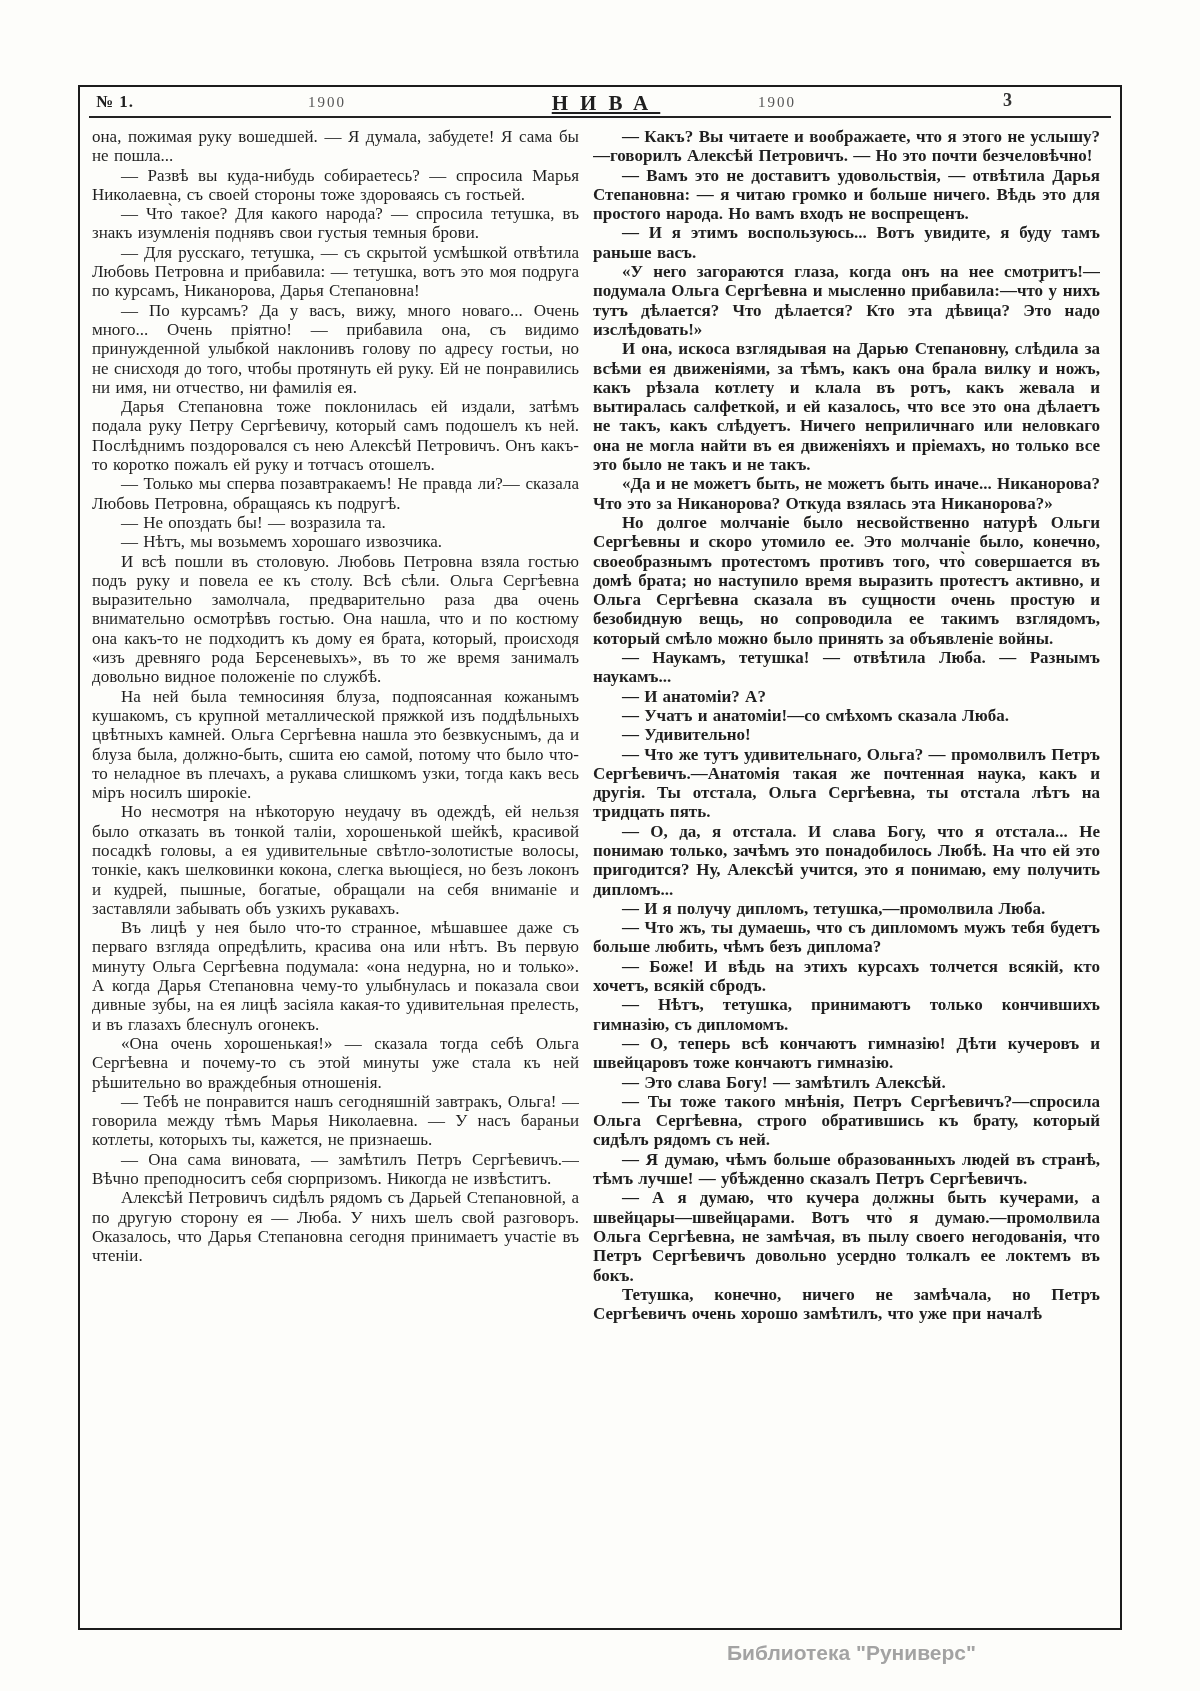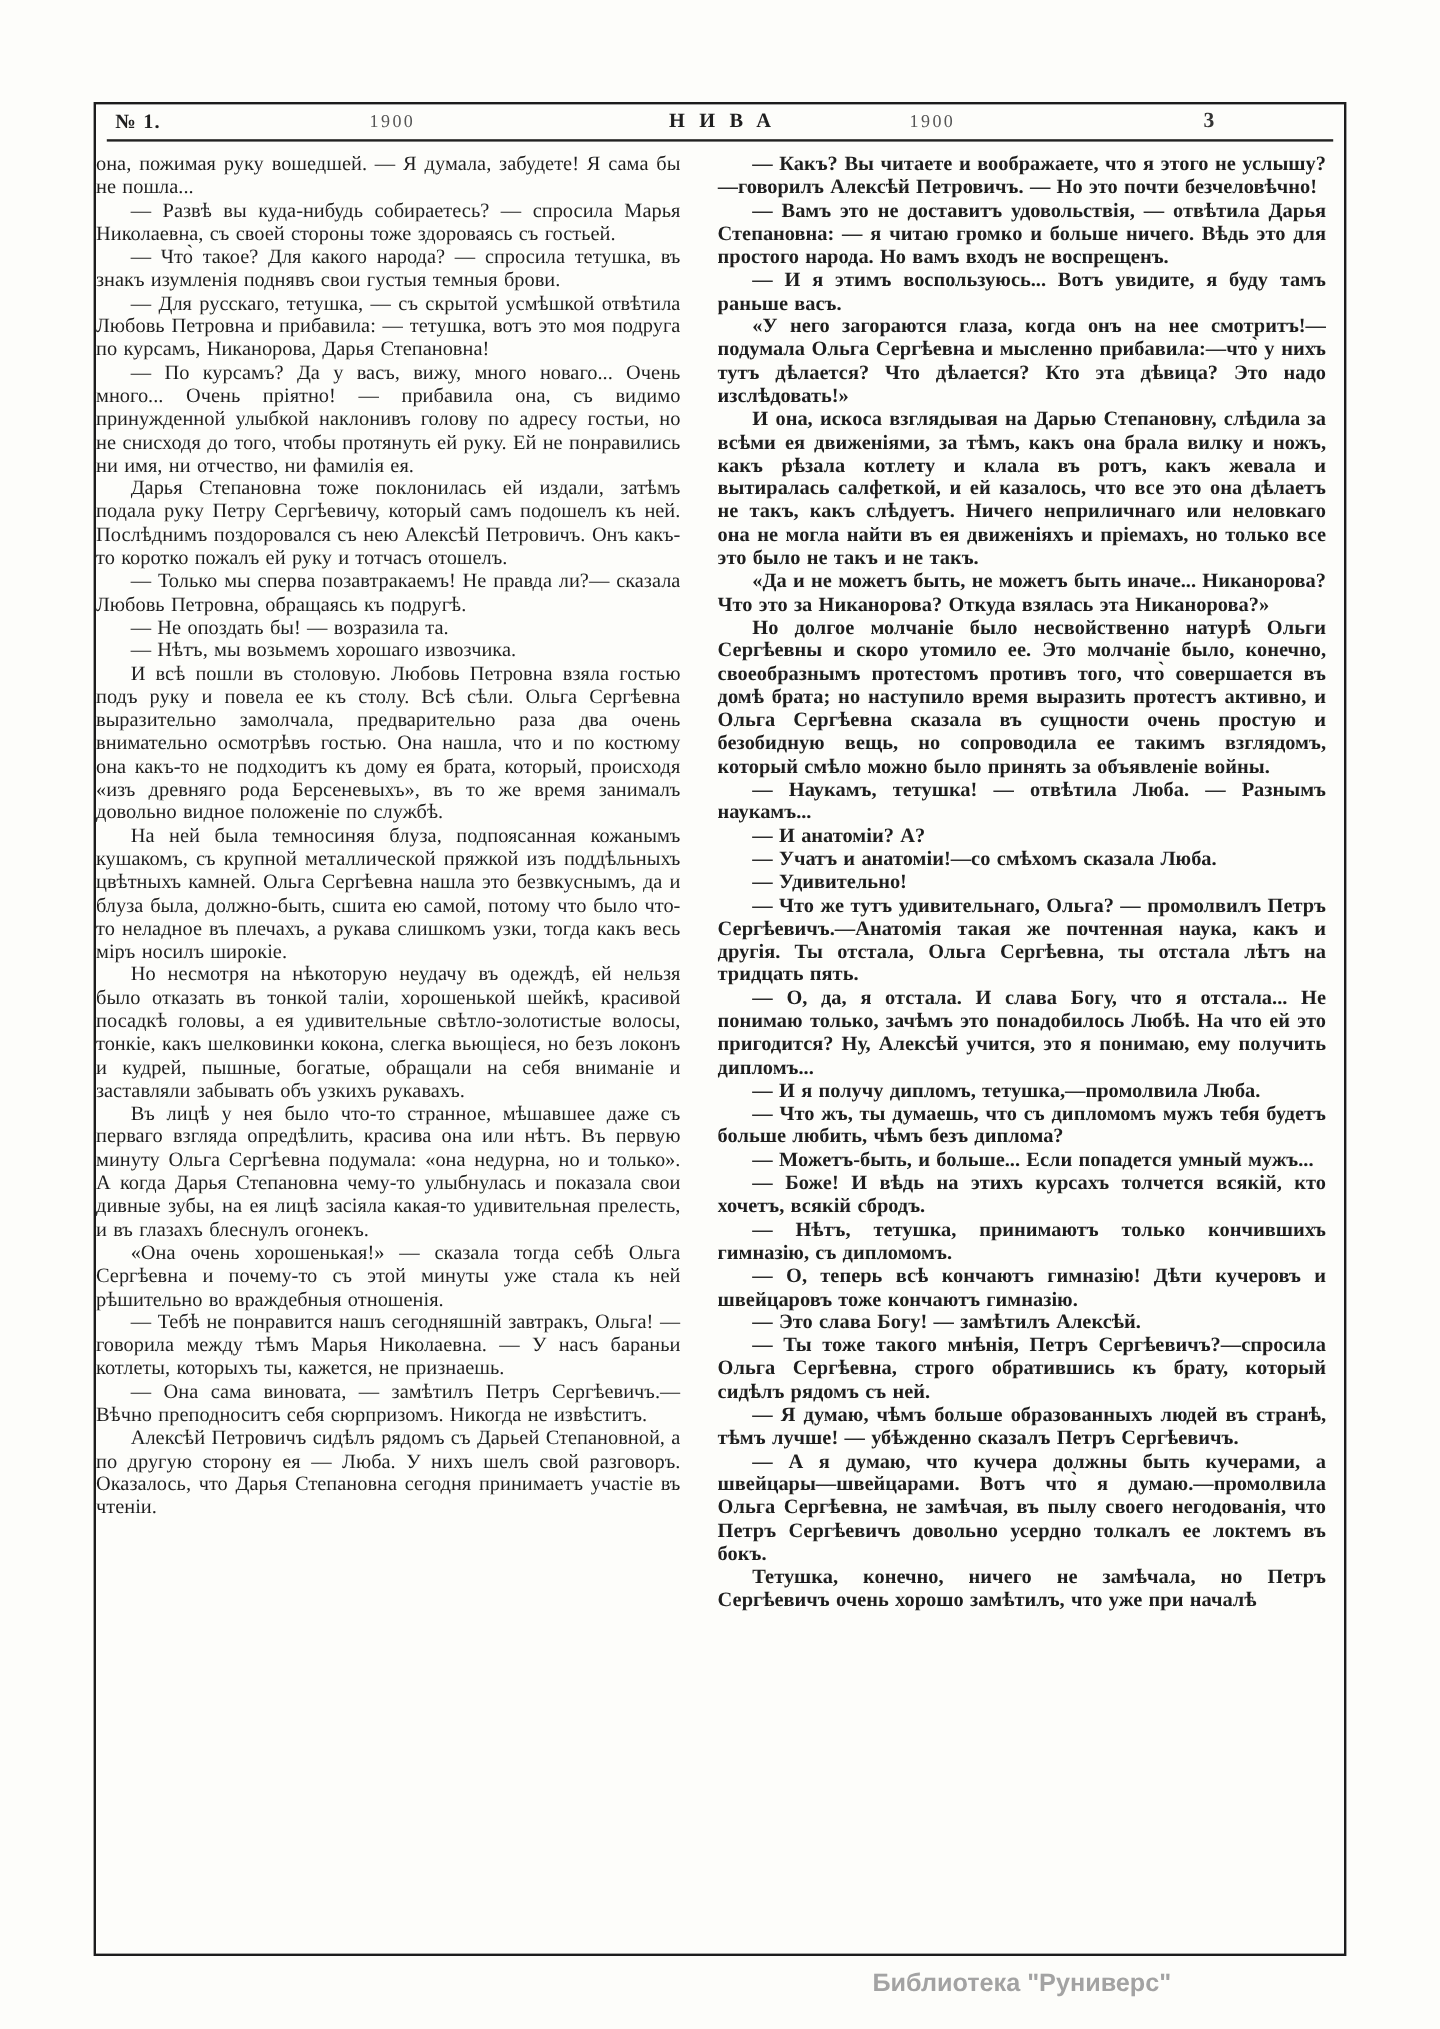--- a/index.html
+++ b/index.html
@@ -27,41 +27,42 @@
     position: absolute; left: 16px; top: 2px;
     font-size: 17px; font-weight: bold; letter-spacing: 1px;
   }
   .hdr-year-left {
     position: absolute; left: 228px; top: 4px;
     font-size: 15px; color: #555; letter-spacing: 2px;
   }
   .hdr-title {
     position: absolute; left: 50%; top: 1px;
     transform: translateX(-50%);
-    font-size: 17px; font-weight: bold;
+    font-size: 21px; font-weight: bold;
     letter-spacing: 12px; padding-left: 12px;
     white-space: nowrap;
+    text-decoration: underline;
   }
   .hdr-year-right {
     position: absolute; left: 678px; top: 4px;
     font-size: 15px; color: #555; letter-spacing: 2px;
   }
   .hdr-page-num {
     position: absolute; right: 108px; top: 0px;
     font-size: 18px; font-weight: bold; color: #333;
   }
   .header-rule {
     height: 0;
     border-top: 2px solid #222;
     margin: 0 9px;
   }
   .text-columns {
     display: flex;
-    gap: 31px;
-    padding: 9px 12px 0 0;
+    gap: 14px;
+    padding: 9px 12px 0 12px;
     height: 1502px;
     overflow: hidden;
   }
   .col {
     overflow: hidden;
     height: 100%;
   }
   .col-left  { width: 487px; }
   .col-right { width: 507px; font-weight: bold; }
   .para {
@@ -128,21 +129,20 @@
         <p class="para">«Да и не можетъ быть, не можетъ быть иначе... Никанорова? Что это за Никанорова? Откуда взялась эта Никанорова?»</p>
         <p class="para">Но долгое молчаніе было несвойственно натурѣ Ольги Сергѣевны и скоро утомило ее. Это молчаніе было, конечно, своеобразнымъ протестомъ противъ того, что̀ совершается въ домѣ брата; но наступило время выразить протестъ активно, и Ольга Сергѣевна сказала въ сущности очень простую и безобидную вещь, но сопроводила ее такимъ взглядомъ, который смѣло можно было принять за объявленіе войны.</p>
         <p class="para">— Наукамъ, тетушка! — отвѣтила Люба. — Разнымъ наукамъ...</p>
         <p class="para">— И анатоміи? А?</p>
         <p class="para">— Учатъ и анатоміи!—со смѣхомъ сказала Люба.</p>
         <p class="para">— Удивительно!</p>
         <p class="para">— Что же тутъ удивительнаго, Ольга? — промолвилъ Петръ Сергѣевичъ.—Анатомія такая же почтенная наука, какъ и другія. Ты отстала, Ольга Сергѣевна, ты отстала лѣтъ на тридцать пять.</p>
         <p class="para">— О, да, я отстала. И слава Богу, что я отстала... Не понимаю только, зачѣмъ это понадобилось Любѣ. На что ей это пригодится? Ну, Алексѣй учится, это я понимаю, ему получить дипломъ...</p>
         <p class="para">— И я получу дипломъ, тетушка,—промолвила Люба.</p>
         <p class="para">— Что жъ, ты думаешь, что съ дипломомъ мужъ тебя будетъ больше любить, чѣмъ безъ диплома?</p>
-        <p class="para">— Можетъ-быть, и больше... Если попадется умный мужъ...</p>
         <p class="para">— Боже! И вѣдь на этихъ курсахъ толчется всякій, кто хочетъ, всякій сбродъ.</p>
         <p class="para">— Нѣтъ, тетушка, принимаютъ только кончившихъ гимназію, съ дипломомъ.</p>
         <p class="para">— О, теперь всѣ кончаютъ гимназію! Дѣти кучеровъ и швейцаровъ тоже кончаютъ гимназію.</p>
         <p class="para">— Это слава Богу! — замѣтилъ Алексѣй.</p>
         <p class="para">— Ты тоже такого мнѣнія, Петръ Сергѣевичъ?—спросила Ольга Сергѣевна, строго обратившись къ брату, который сидѣлъ рядомъ съ ней.</p>
         <p class="para">— Я думаю, чѣмъ больше образованныхъ людей въ странѣ, тѣмъ лучше! — убѣжденно сказалъ Петръ Сергѣевичъ.</p>
         <p class="para">— А я думаю, что кучера должны быть кучерами, а швейцары—швейцарами. Вотъ что̀ я думаю.—промолвила Ольга Сергѣевна, не замѣчая, въ пылу своего негодованія, что Петръ Сергѣевичъ довольно усердно толкалъ ее локтемъ въ бокъ.</p>
         <p class="para">Тетушка, конечно, ничего не замѣчала, но Петръ Сергѣевичъ очень хорошо замѣтилъ, что уже при началѣ</p>
       </section>
   </main>

